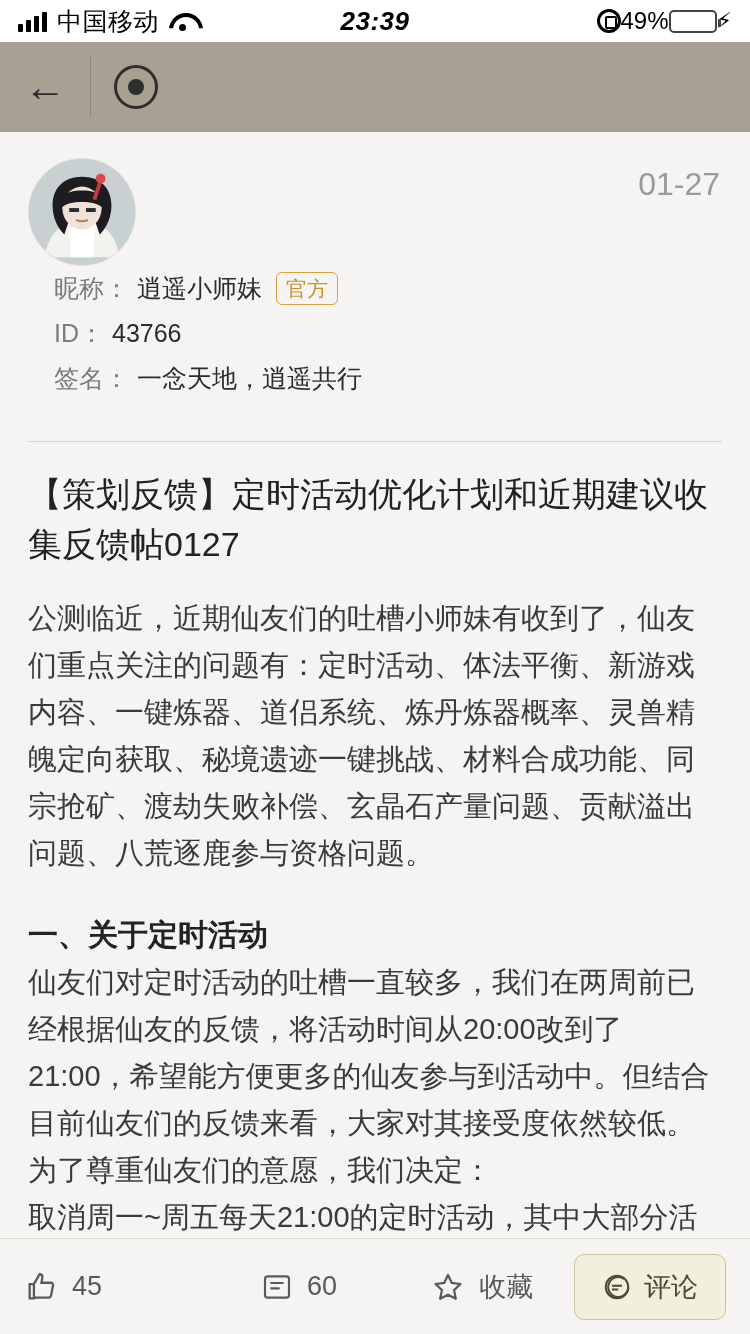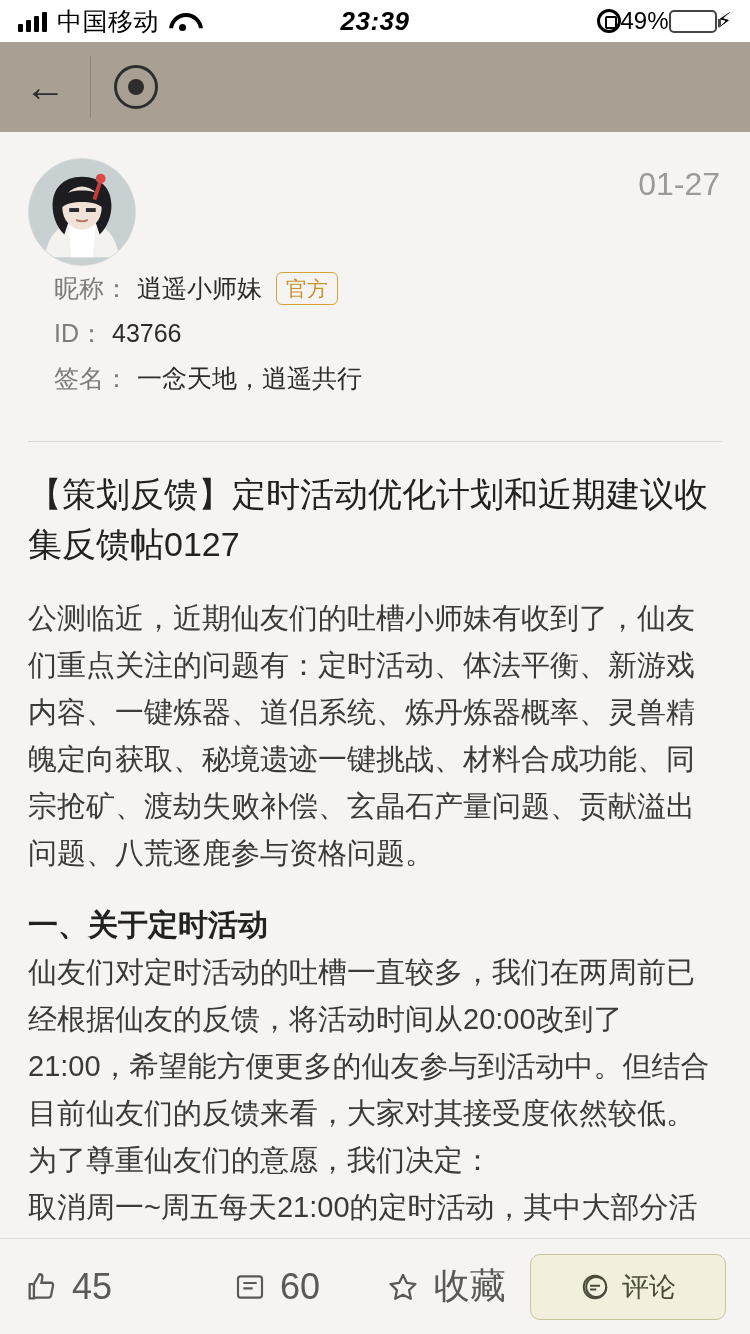--- a/index.html
+++ b/index.html
@@ -211,21 +211,21 @@
     font-size: 29px;
     line-height: 1.62;
     color: #3a3a3a;
     margin: 26px 2px 0 2px;
   }
   .post-body p { margin-bottom: 0; }
   .section-head {
     font-size: 30px;
     font-weight: bold;
     color: #222;
-    margin-top: 24px;
+    margin-top: 34px;
     margin-bottom: 2px;
   }
 
   
   .bottombar {
     flex: 0 0 auto;
     height: 96px;
     background: #f5f4f2;
     border-top: 1px solid #e0ded9;
     display: flex;
@@ -234,24 +234,24 @@
   }
   .bb-item {
     display: flex;
     align-items: center;
     gap: 14px;
     color: #595959;
     font-size: 27px;
     flex: 1 1 0;
   }
   .bb-item.center { justify-content: center; }
-  .bb-count { color: #595959; font-size: 36px; text-align: center; }
+  .bb-count { color: #595959; font-size: 27px; text-align: center; }
   .comment-btn {
     flex: 0 0 auto;
-    width: 196px; height: 66px;
+    width: 152px; height: 66px;
     border: 1px solid #c9c49b;
     border-radius: 10px;
     background: #f2f0dc;
     display: flex;
     align-items: center;
     justify-content: center;
     gap: 12px;
     color: #4a4a3c;
     font-size: 27px;
   }

